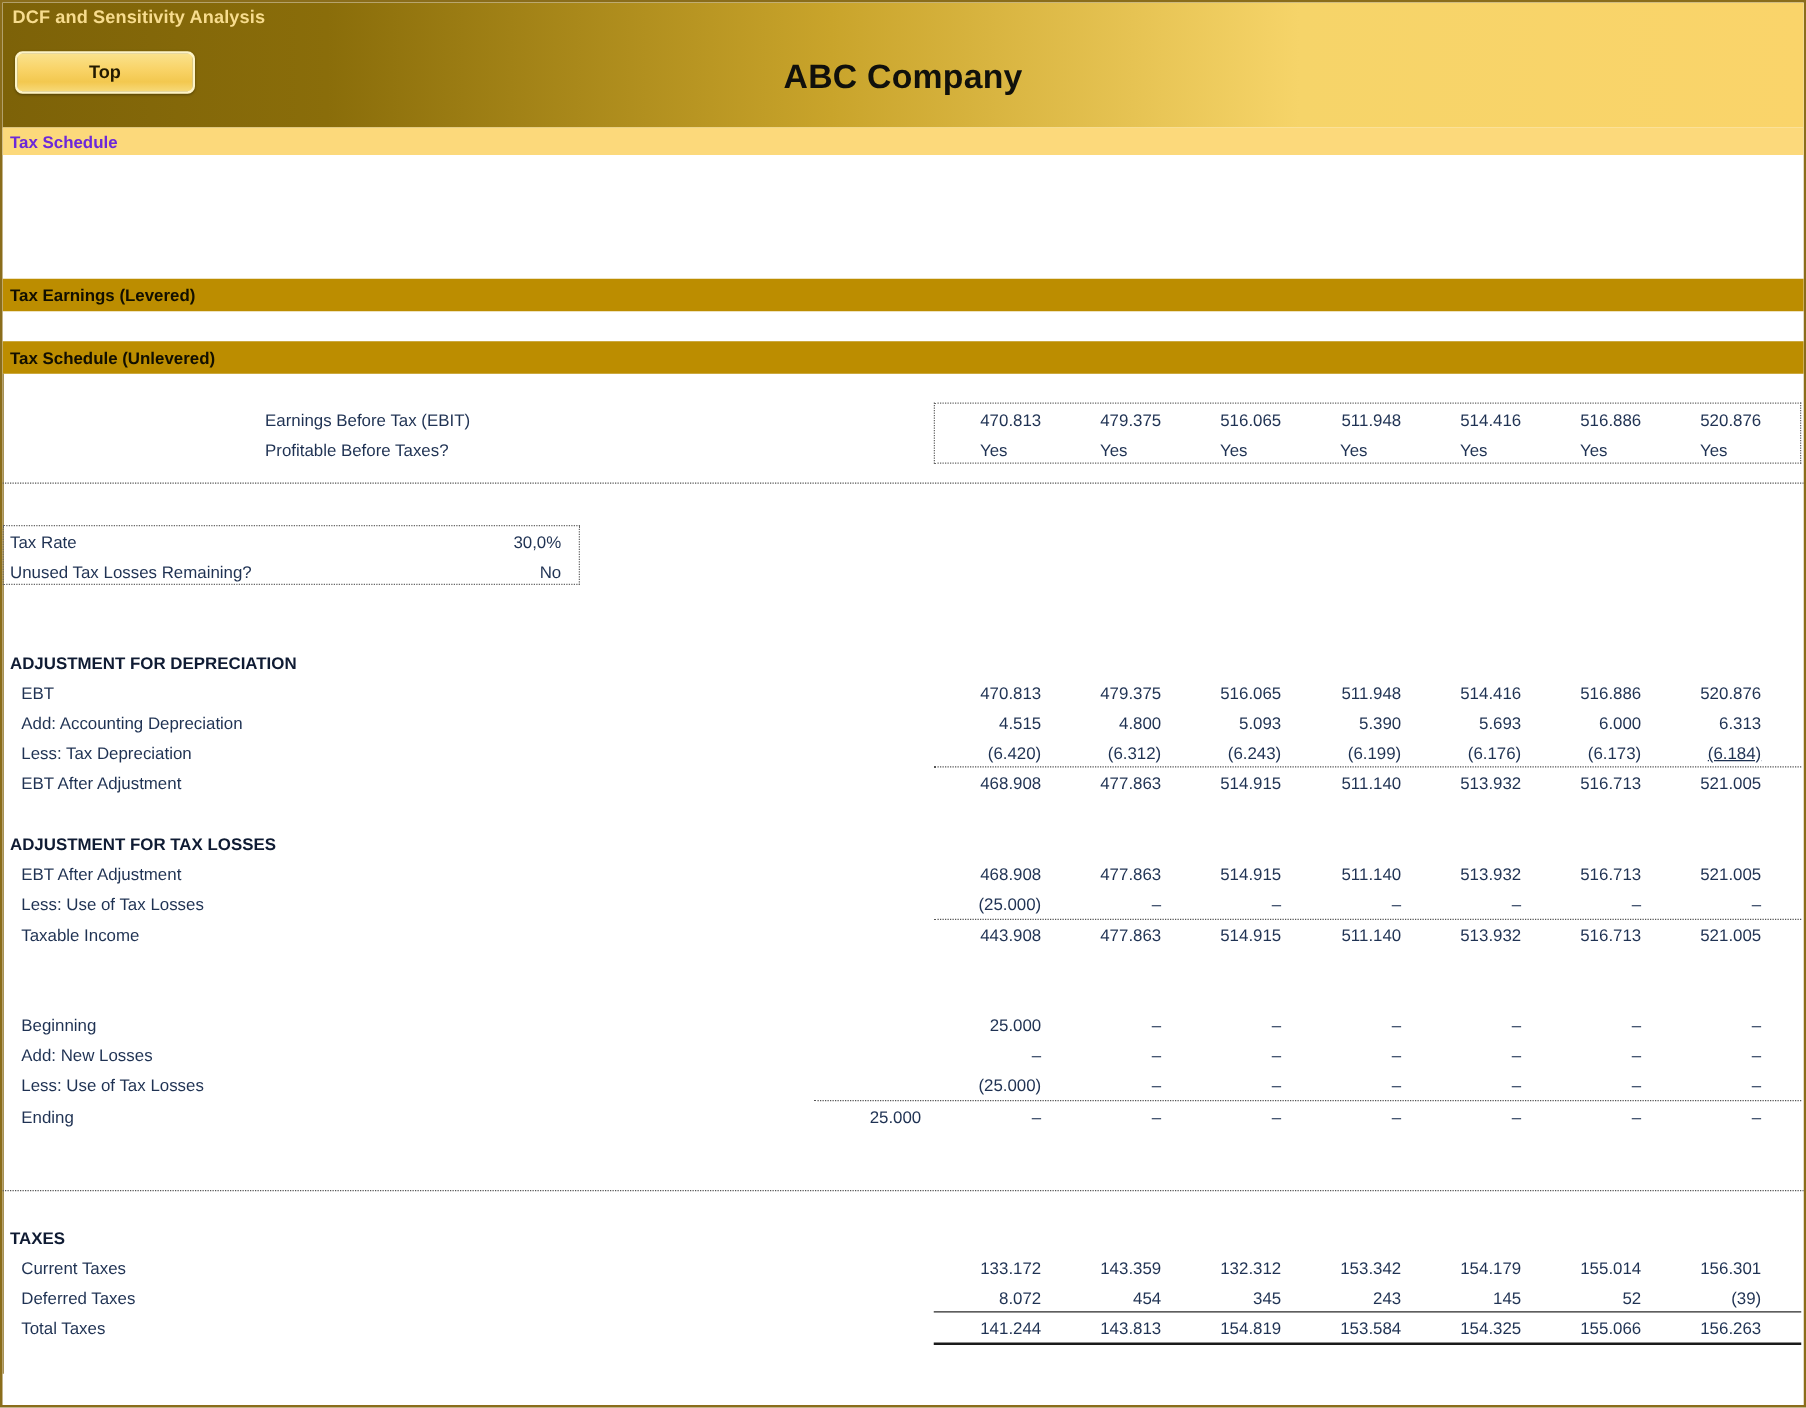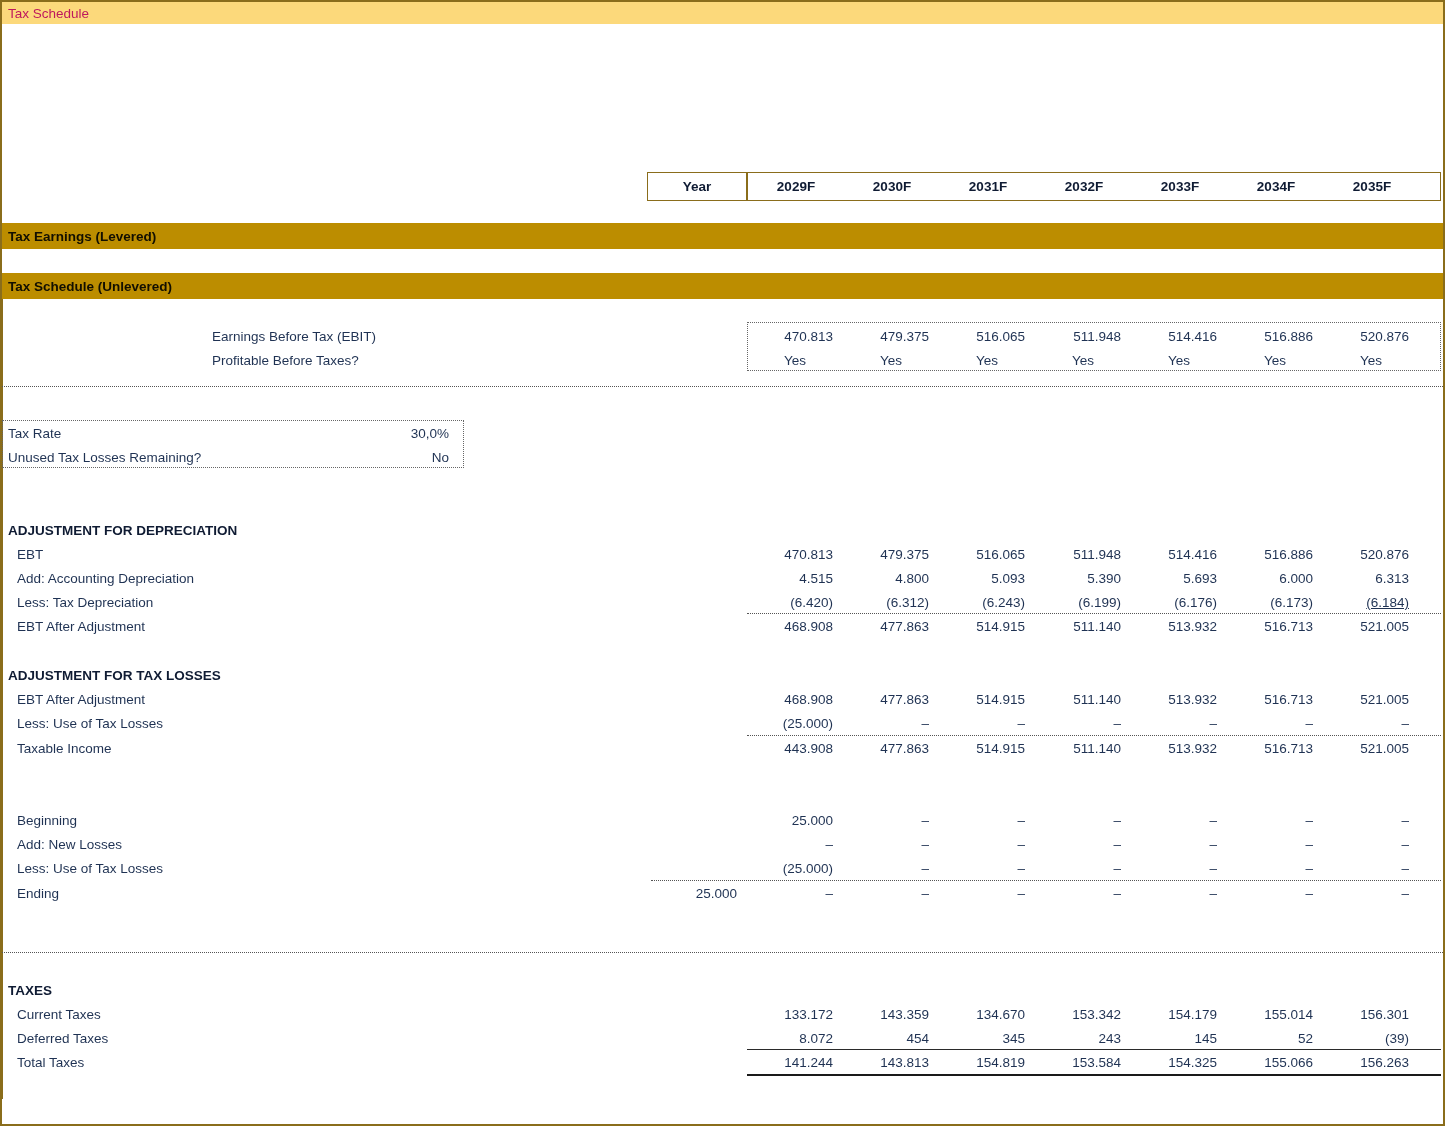--- a/index.html
+++ b/index.html
@@ -55,21 +55,21 @@
     font-size:11.5px;font-weight:bold;color:#151200;
   }
 
   
   .sheet-title{
     position:relative;
     height:22px;
     background:#fcd97b;
     display:flex;align-items:center;
     padding-left:6px;
-    font-size:13.5px;font-weight:normal;color:#be185d;
+    font-size:13.5px;font-weight:bold;color:#6d28d9;
     z-index:2;
   }
 
   
   .row{position:relative;height:24px;}
   .lbl{
     position:absolute;left:6px;top:0;height:24px;
     display:flex;align-items:center;
     font-size:13.5px;color:#1f3253;white-space:nowrap;
   }
@@ -131,34 +131,30 @@
   }
   .vline-left{
     position:absolute;width:1px;background:#8a6d1b;
   }
 </style>
 </head>
 <body>
 
 <div class="page">
 
+  <div class="banner">
+    <div class="banner-title">DCF and Sensitivity Analysis</div>
+    <div class="top-btn">Top</div>
+    <div class="company">ABC Company</div>
+    <div class="amounts">All Amounts in  EUR (€)</div>
+    <div class="copyright">© 2024, NFOCUS Consulting Single P.C., All rights reserved.</div>
+  </div>
 
   <div class="sheet-title">Tax Schedule</div>
 
-  <div class="yearhdr">
-    <div class="ycell" style="left:0;width:98px;">Year</div>
-    <div class="ysep" style="left:98px;"></div>
-    <div class="ycell" style="left:100px;width:96px;">2029F</div>
-    <div class="ycell" style="left:196px;width:96px;">2030F</div>
-    <div class="ycell" style="left:292px;width:96px;">2031F</div>
-    <div class="ycell" style="left:388px;width:96px;">2032F</div>
-    <div class="ycell" style="left:484px;width:96px;">2033F</div>
-    <div class="ycell" style="left:580px;width:96px;">2034F</div>
-    <div class="ycell" style="left:676px;width:96px;">2035F</div>
-  </div>
 
   <div class="bar" style="position:absolute;left:0;right:0;top:221px;">Tax Earnings (Levered)</div>
 
   <div class="bar" style="position:absolute;left:0;right:0;top:271px;">Tax Schedule (Unlevered)</div>
 
   <div class="vline-left" style="left:0;top:297px;height:800px;"></div>
 
   <div class="dotbox" style="left:745px;top:320px;width:694px;height:49px;"></div>
   <div class="dotline" style="left:0;top:384px;width:1441px;"></div>
 
@@ -335,21 +331,21 @@
   <div class="dotline" style="left:0;top:950px;width:1441px;"></div>
 
   <div class="row" style="position:absolute;left:0;right:0;top:976px;">
     <div class="lbl head">TAXES</div>
   </div>
 
   <div class="row" style="position:absolute;left:0;right:0;top:1000px;">
     <div class="lbl indent">Current Taxes</div>
     <div class="cell" style="left:745px;width:96px;">133.172</div>
     <div class="cell" style="left:841px;width:96px;">143.359</div>
-    <div class="cell" style="left:937px;width:96px;">134.670</div>
+    <div class="cell" style="left:937px;width:96px;">132.312</div>
     <div class="cell" style="left:1033px;width:96px;">153.342</div>
     <div class="cell" style="left:1129px;width:96px;">154.179</div>
     <div class="cell" style="left:1225px;width:96px;">155.014</div>
     <div class="cell" style="left:1321px;width:96px;">156.301</div>
   </div>
 
   <div class="row" style="position:absolute;left:0;right:0;top:1024px;">
     <div class="lbl indent">Deferred Taxes</div>
     <div class="cell" style="left:745px;width:96px;">8.072</div>
     <div class="cell" style="left:841px;width:96px;">454</div>

